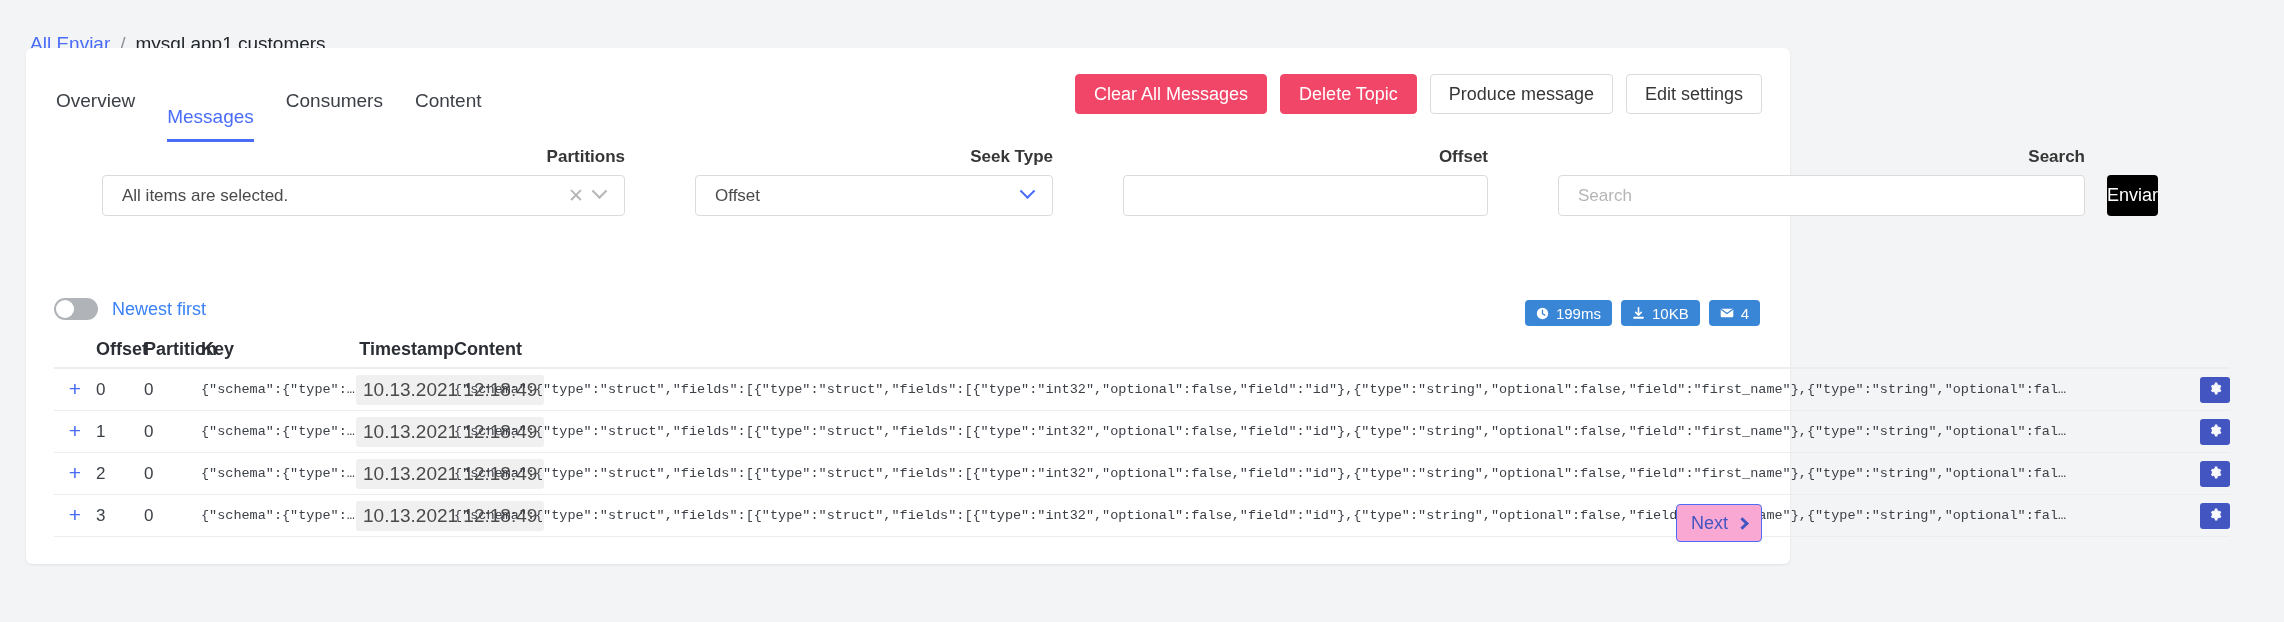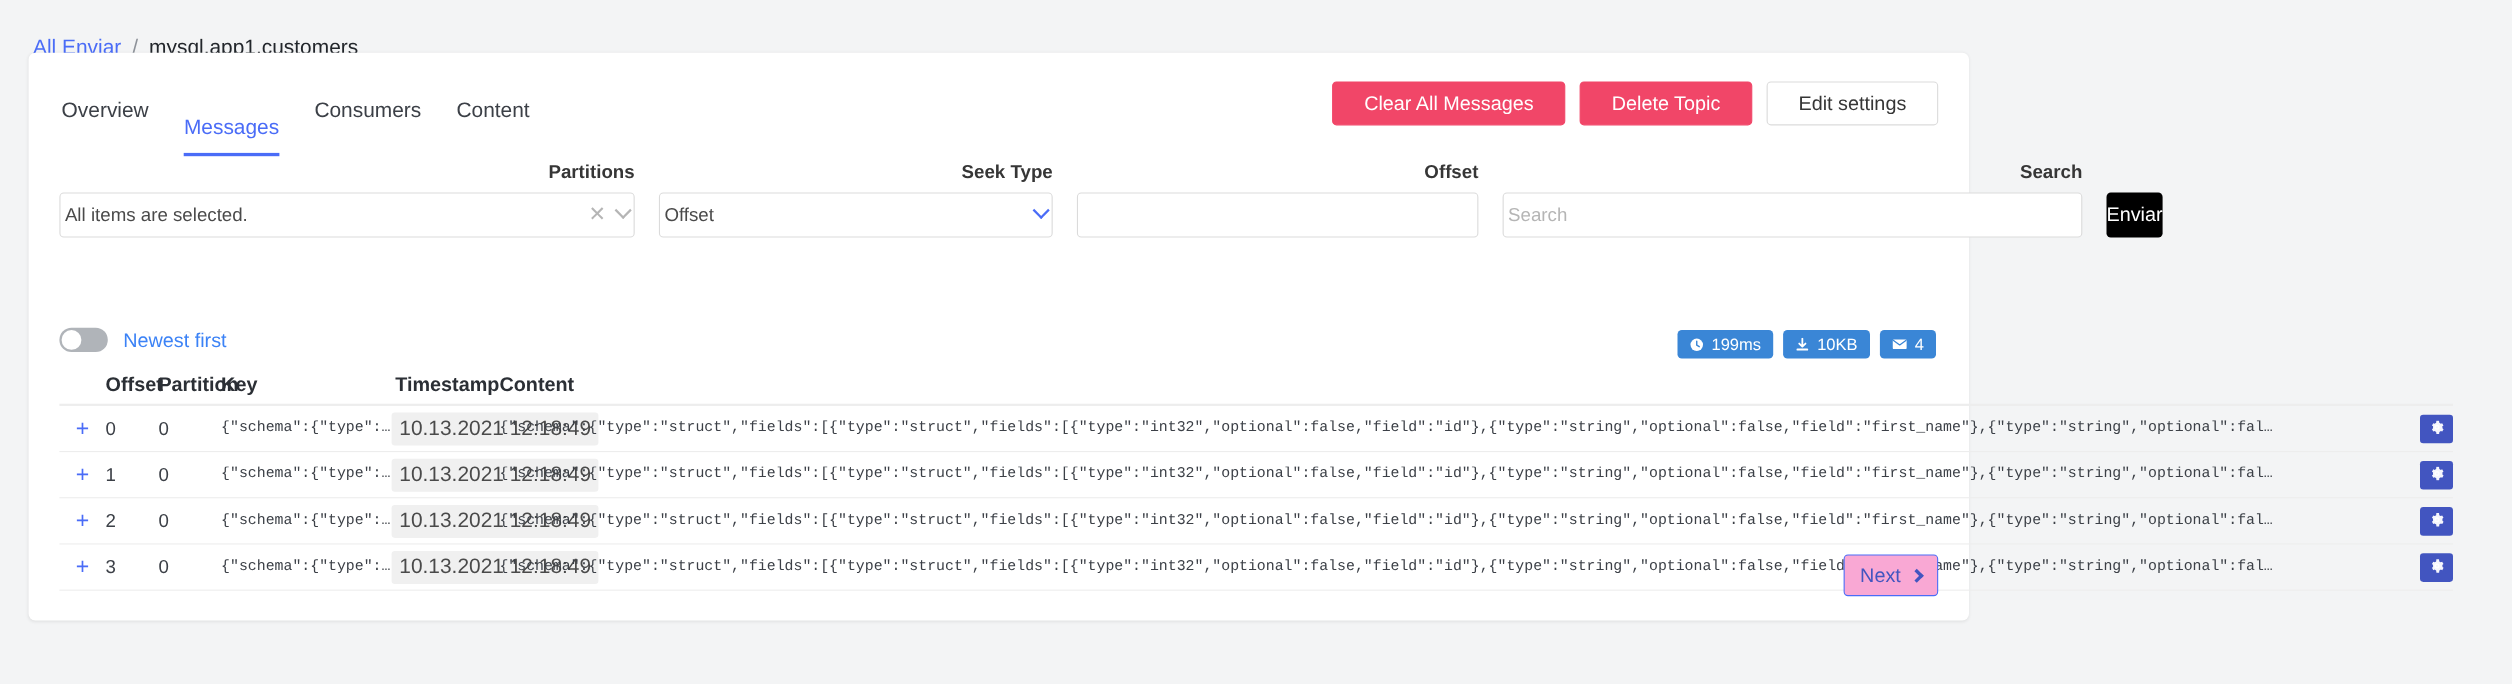--- a/index.html
+++ b/index.html
@@ -51,21 +51,21 @@
     border-bottom: 3px solid transparent;
     line-height: 1;
   }
   .tab.active { color: #4a6cf7; border-bottom-color: #4a6cf7; margin-top: 32px; }
 
   .actions {
     position: absolute; right: 28px; top: 26px;
     display: flex; gap: 13px;
   }
   .btn {
-    height: 40px; padding: 0 28px;
+    height: 40px; padding: 0 18px;
     font-size: 18px; border-radius: 4px;
     display: flex; align-items: center; justify-content: center;
     cursor: pointer; white-space: nowrap;
     line-height: 1;
   }
   .btn-danger { background: #f14668; color: #fff; border: 1px solid #f14668; }
   .btn-light { background: #fff; color: #363636; border: 1px solid #dbdbdb; }
 
   
   .filters {
@@ -78,22 +78,22 @@
   .field-label {
     font-size: 17px; font-weight: bold; color: #363636;
     margin-bottom: 10px; line-height: 1;
   }
   .ctl {
     height: 41px;
     border: 1px solid #dbdbdb;
     border-radius: 4px;
     background: #fff;
     display: flex; align-items: center;
-    padding: 0 4px;
-    font-size: 17px; color: #363636;
+    padding: 0 19px;
+    font-size: 17px; color: #363636; margin-left: 48px;
   }
   .f-partitions { width: 523px; }
   .f-seek { width: 358px; }
   .f-offset { width: 365px; }
   .f-search { width: 527px; }
   .ctl.select { justify-content: space-between; cursor: pointer; }
   .ctl .val { color: #4a4a4a; }
   .sel-icons { display: flex; align-items: center; gap: 10px; }
   .x-icon { color: #b5b5b5; font-size: 19px; line-height: 1; cursor: pointer; }
   .chev { width: 11px; height: 11px; border-right: 2px solid #b5b5b5;
@@ -211,20 +211,21 @@
   <div class="tabbar">
     <div class="tabs">
       <div class="tab">Overview</div>
       <div class="tab active">Messages</div>
       <div class="tab">Consumers</div>
       <div class="tab">Content</div>
     </div>
     <div class="actions">
       <div class="btn btn-danger">Clear All Messages</div>
       <div class="btn btn-danger">Delete Topic</div>
+      <div class="btn btn-light">Produce message</div>
       <div class="btn btn-light">Edit settings</div>
     </div>
   </div>
 
   <div class="filters">
 
     <div class="field">
       <div class="field-label">Partitions</div>
       <div class="ctl select f-partitions">
         <span class="val">All items are selected.</span>

